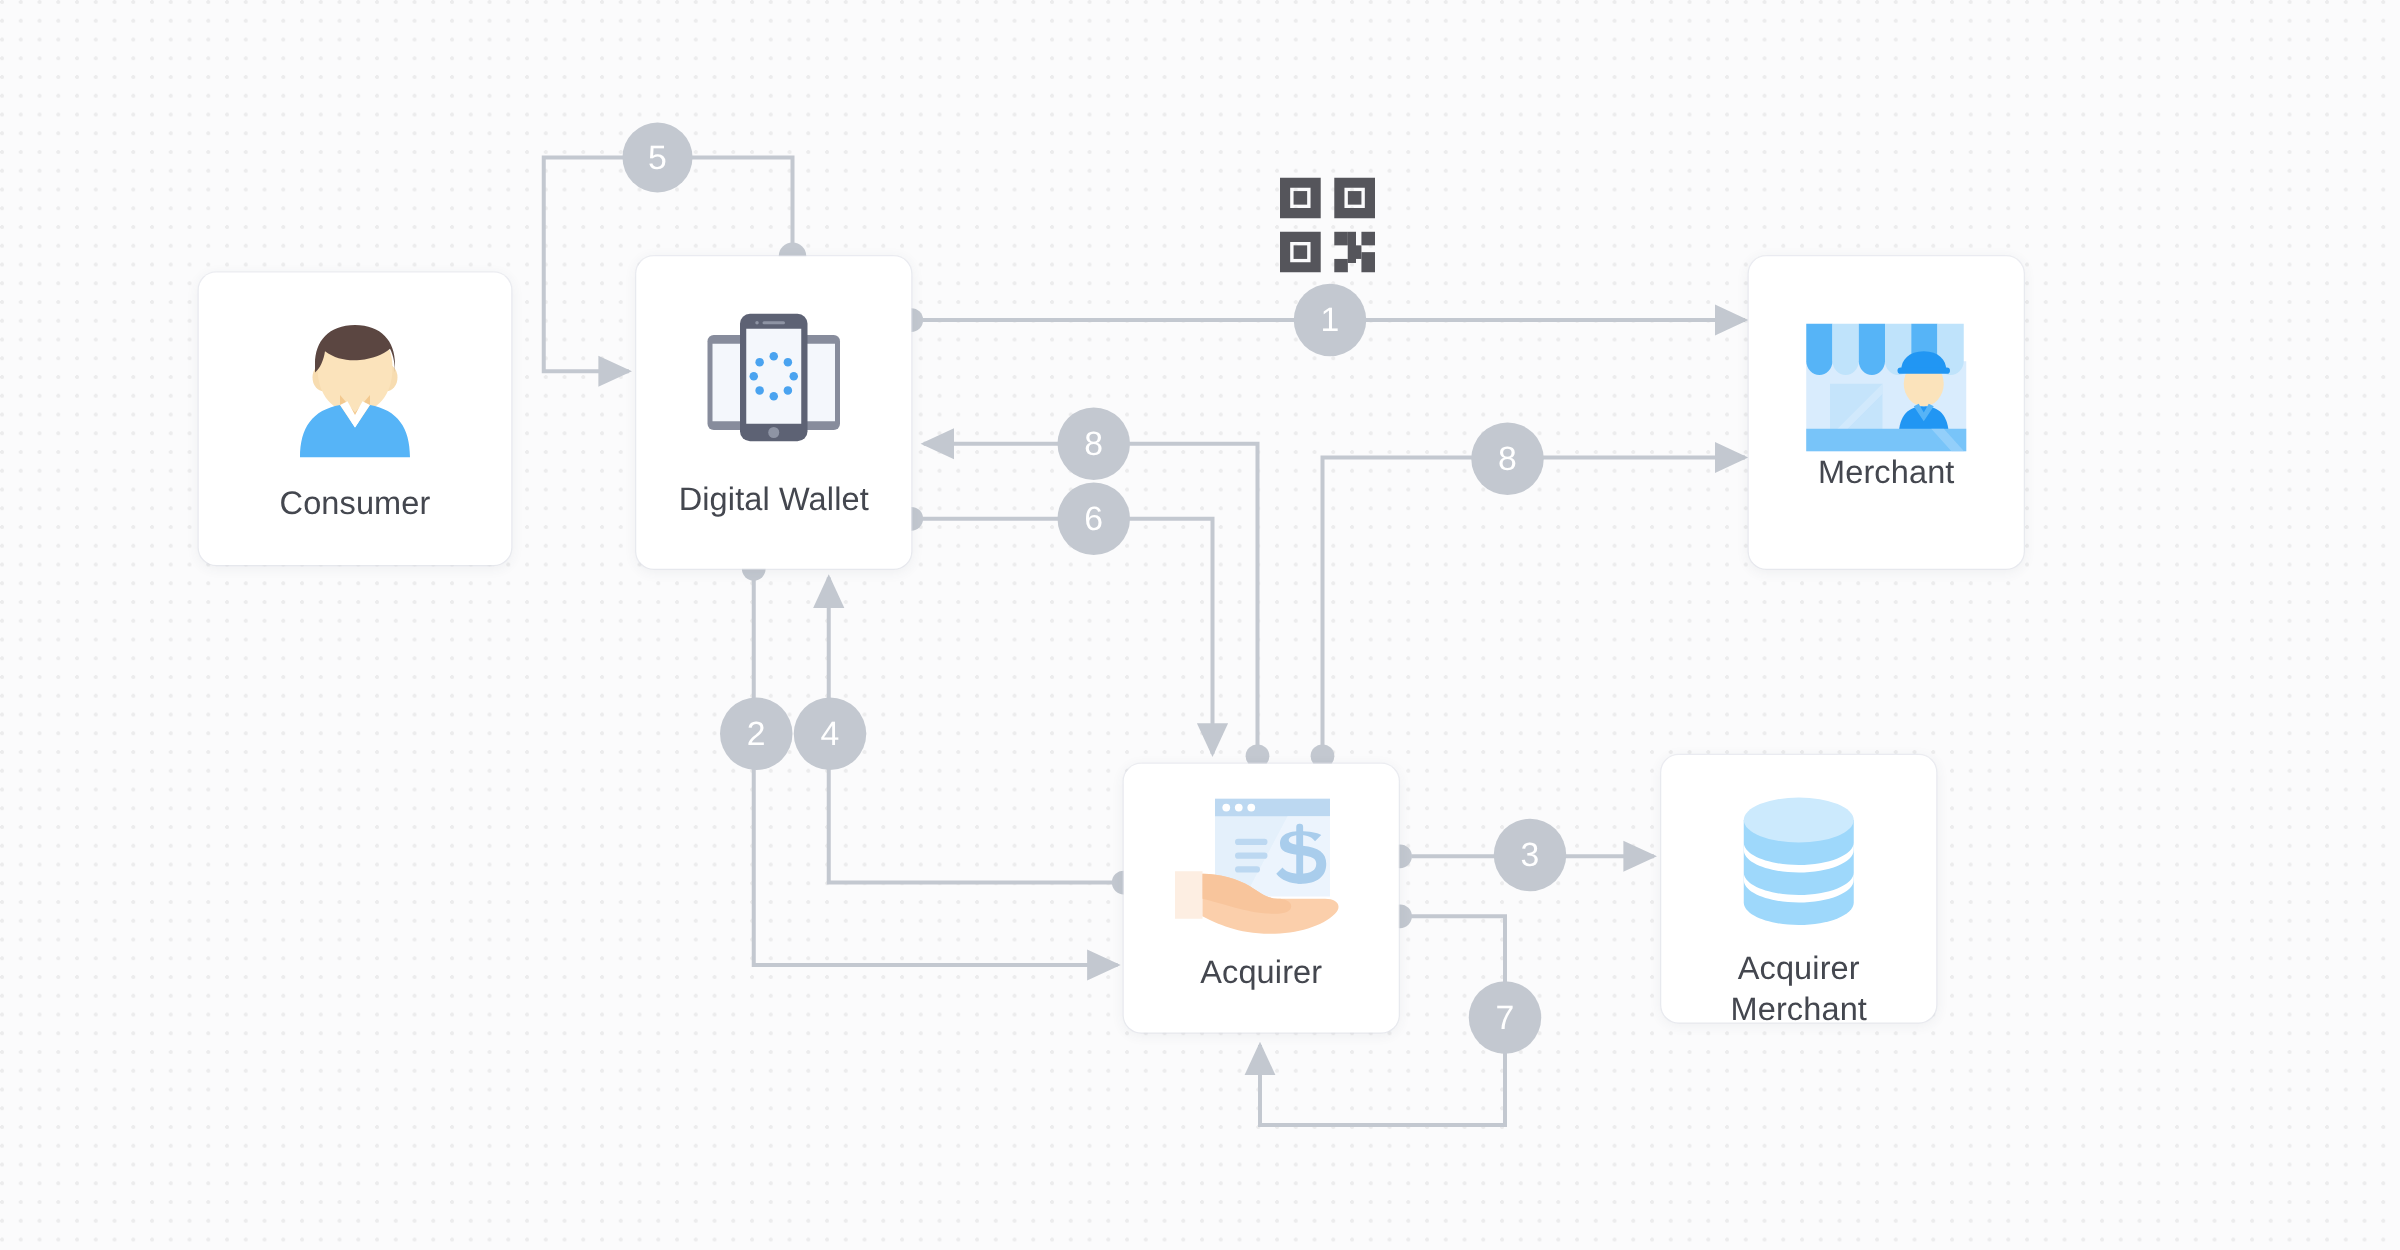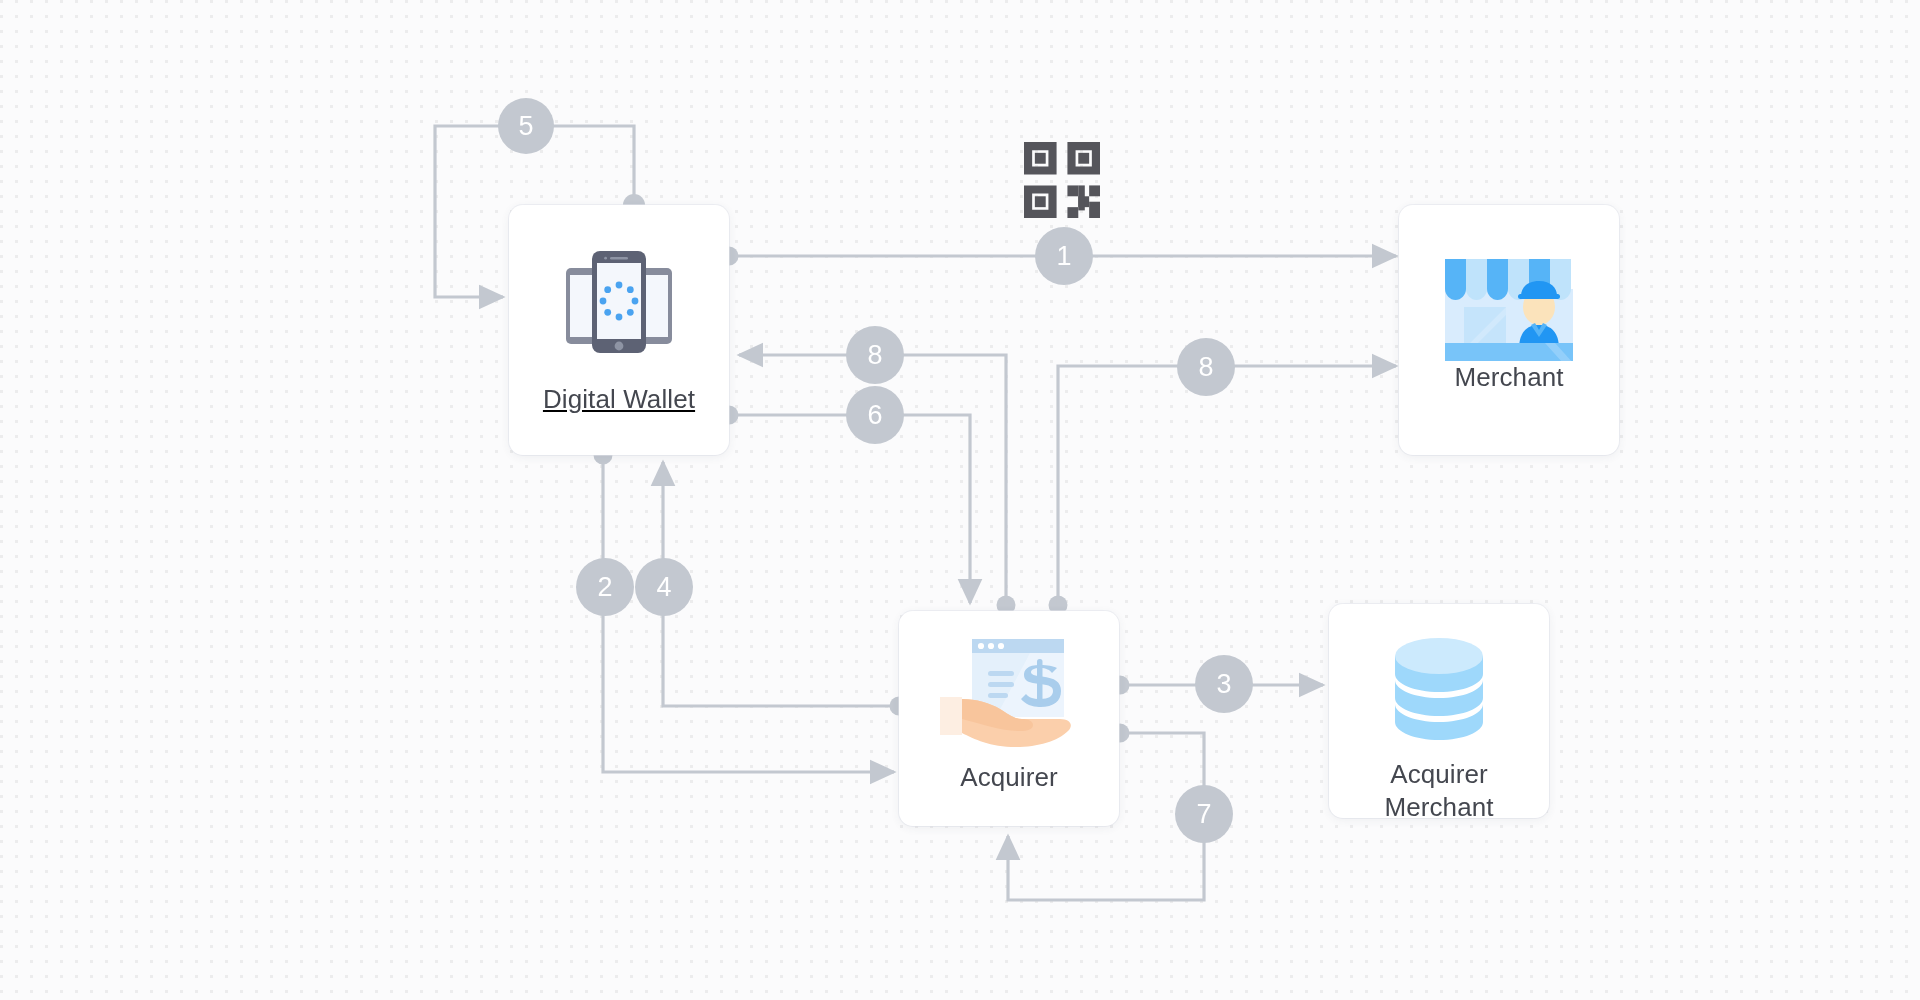--- a/index.html
+++ b/index.html
@@ -110,22 +110,36 @@
       <rect x="2" y="10" width="2" height="2"></rect>
       <rect x="8" y="8" width="2" height="2"></rect>
       <rect x="12" y="8" width="2" height="2"></rect>
       <rect x="10" y="10" width="2" height="2"></rect>
       <rect x="8" y="12" width="2" height="2"></rect>
       <rect x="12" y="11" width="2" height="3"></rect>
       <rect x="10" y="8" width="1.2" height="4.6"></rect>
     </g>
   </svg>
 
-
-  <div class="node" style="left:509px;top:205px;width:220px;height:250px;padding-top:36px;text-decoration:underline;">
+  <div class="node" style="left:159px;top:218px;width:250px;height:234px;padding-top:36px;">
+    <div class="icon">
+      <svg width="104" height="112" viewBox="0 0 104 112" xmlns="http://www.w3.org/2000/svg">
+        <ellipse cx="27" cy="48" rx="9" ry="11" fill="#f7dcb0"></ellipse>
+        <ellipse cx="77" cy="48" rx="9" ry="11" fill="#f7dcb0"></ellipse>
+        <path d="M52,8 C33,8 22,21 22,40 C22,62 34,76 52,76 C70,76 82,62 82,40 C82,21 71,8 52,8 z" fill="#fbe3bb"></path>
+        <path d="M52,6 C31,6 20,19 20,37 L20,44 C24,41 27,34 28,27 C36,33 46,35 56,34 C66,33 74,30 80,25 C83,31 84,38 84,44 L84,37 C84,19 73,6 52,6 z" fill="#5b4641"></path>
+        <path d="M40,62 L52,76 L64,62 L64,74 L52,86 L40,74 z" fill="#f3c98f"></path>
+        <path d="M40,70 C18,74 8,88 8,112 L96,112 C96,88 86,74 64,70 L52,88 z" fill="#56b4f7"></path>
+        <path d="M40,70 L52,88 L64,70 L58,67 L52,78 L46,67 z" fill="#ffffff"></path>
+      </svg>
+    </div>
+    <div class="nlabel" style="margin-top:20px;">Consumer</div>
+  </div>
+
+  <div class="node" style="left:509px;top:205px;width:220px;height:250px;padding-top:36px;">
     <div class="icon">
       <svg width="110" height="120" viewBox="0 0 110 120" xmlns="http://www.w3.org/2000/svg">
         <rect x="2" y="27" width="36" height="76" rx="5" fill="#878c9c"></rect>
         <rect x="6" y="34" width="28" height="62" fill="#f4f7fc"></rect>
         <rect x="72" y="27" width="36" height="76" rx="5" fill="#878c9c"></rect>
         <rect x="76" y="34" width="28" height="62" fill="#f4f7fc"></rect>
         <rect x="28" y="10" width="54" height="102" rx="8" fill="#5d6274"></rect>
         <rect x="33" y="22" width="44" height="76" fill="#f4f7fc"></rect>
         <rect x="46" y="16" width="18" height="2.4" rx="1.2" fill="#8e94a4"></rect>
         <circle cx="41.6" cy="17.2" r="1.4" fill="#8e94a4"></circle>

